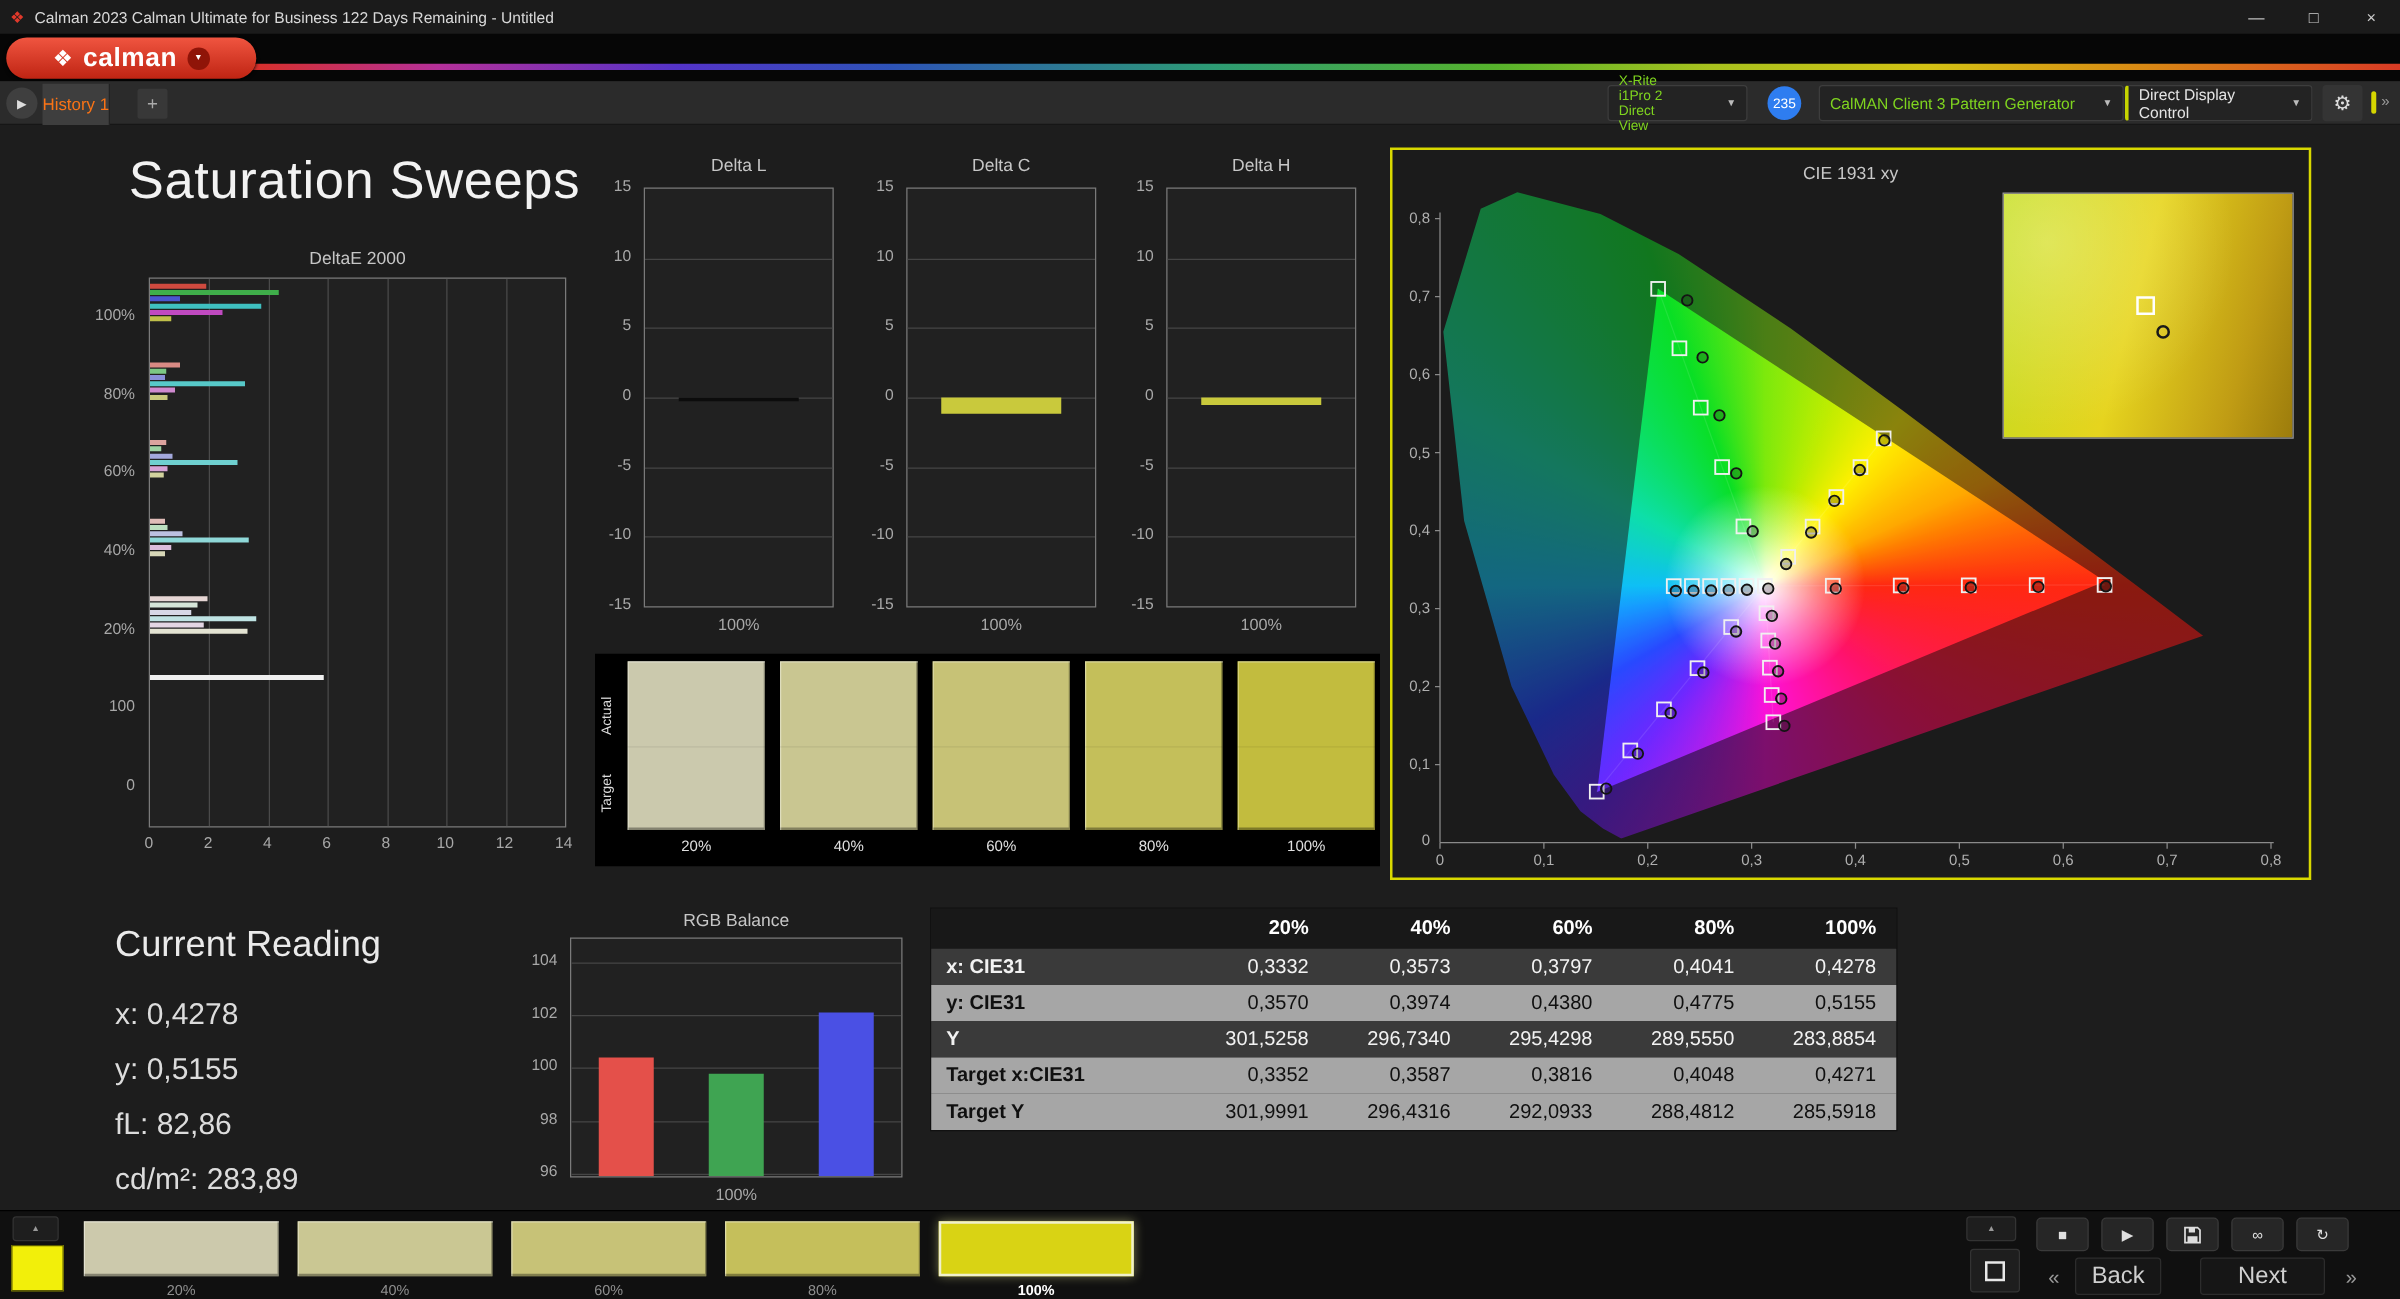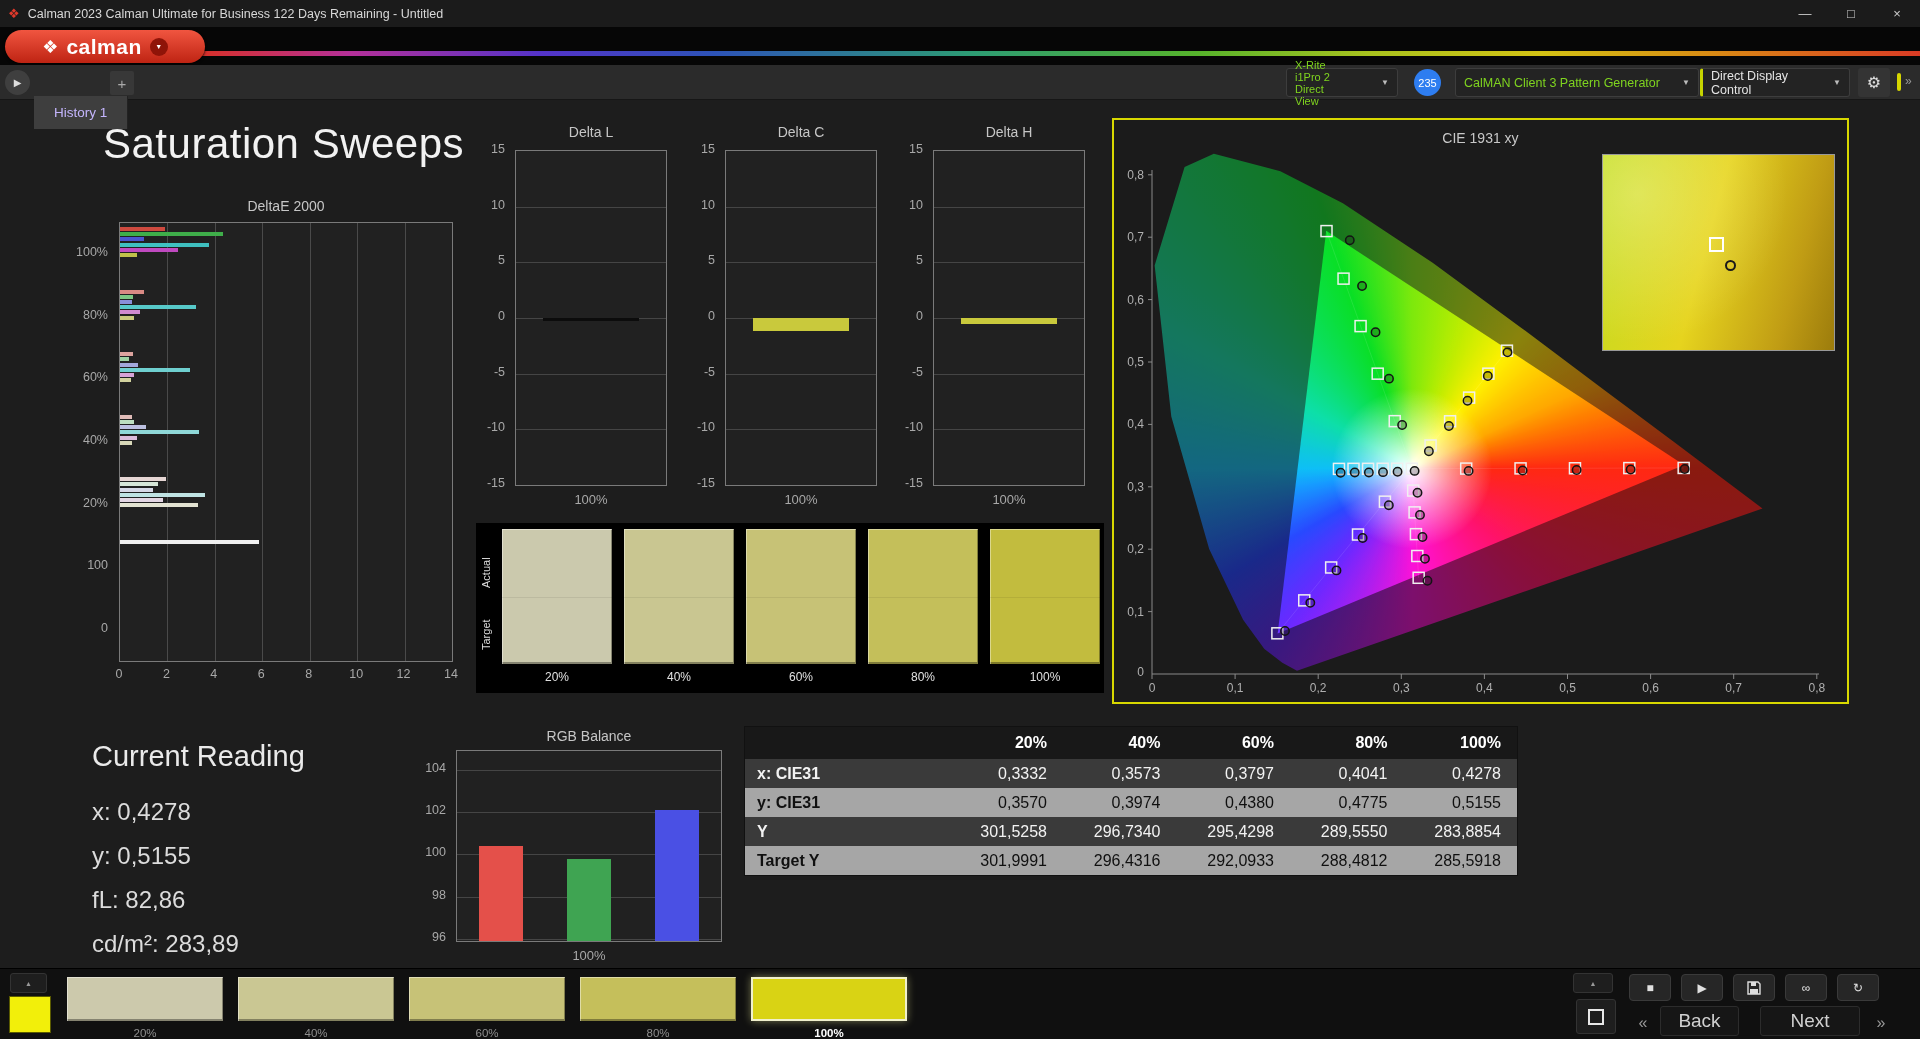--- a/index.html
+++ b/index.html
@@ -19,21 +19,21 @@
     background:linear-gradient(90deg,#d93025 0%,#b5309a 9%,#5433c9 20%,#2d53b8 30%,#2d9c74 45%,#56b32c 58%,#a8c21e 68%,#d3c214 78%,#d98a14 88%,#d93b25 100%); }
   .logo-pill { position:absolute; left:5px; top:3px; width:200px; height:33px; border-radius:17px;
     background:linear-gradient(180deg,#f05540,#bf2413); display:flex; align-items:center; justify-content:center; gap:8px; box-shadow:0 1px 3px #000; }
   .logo-mark { color:#ffffff; font-size:18px; }
   .logo-text { color:#ffffff; font-size:21px; font-weight:bold; letter-spacing:.5px; }
   .logo-dd { width:18px; height:18px; border-radius:50%; background:#8f1408; color:#fff; font-size:7px; display:flex; align-items:center; justify-content:center; }
 
   
   #tabrow { position:absolute; left:0; top:65px; width:1920px; height:35px; background:#2b2b2b; border-bottom:1px solid #161616; }
   .tab-nav { position:absolute; left:5px; top:5px; width:25px; height:25px; border-radius:50%; background:#3f3f3f; color:#ddd; font-size:10px; display:flex; align-items:center; justify-content:center; }
-  .tab { position:absolute; left:34px; top:2px; height:33px; padding:0 20px; background:#3e3e3e; color:#c4b5fd; font-size:13.5px; display:flex; align-items:center; border-right:1px solid #222;margin-top:29px; }
+  .tab { position:absolute; left:34px; top:2px; height:33px; padding:0 0; background:#3e3e3e; color:#f97316; font-size:13.5px; display:flex; align-items:center; border-right:1px solid #222; }
   .tab-add { position:absolute; left:110px; top:6px; width:24px; height:24px; background:#383838; color:#aaa; font-size:15px; display:flex; align-items:center; justify-content:center; border-radius:2px; }
   .dd { position:absolute; top:3px; height:29px; background:#232323; border:1px solid #3d3d3d; border-radius:3px; display:flex; align-items:center; padding:0 8px; gap:6px; }
   .dd .caret { color:#bbbbbb; font-size:8px; margin-left:auto; }
   .dd-green { color:#7fd41f; }
   .dd-meter { left:1286px; width:112px;gap:34px; }
   .dd-meter .two-line { font-size:11px; line-height:12px; }
   .badge { position:absolute; left:1414px; top:4px; width:27px; height:27px; border-radius:50%; background:#2e7df0; color:#fff; font-size:11px; display:flex; align-items:center; justify-content:center; }
   .dd-pattern { left:1455px; width:244px; font-size:12.5px; }
   .dd-display { left:1700px; width:150px; font-size:12.5px; color:#e4e4e4; border-left:3px solid #c6d400; }
   .gear-btn { position:absolute; left:1858px; top:3px; width:32px; height:29px; background:#343434; border-radius:3px; color:#dddddd; font-size:16px; display:flex; align-items:center; justify-content:center; }
@@ -475,20 +475,28 @@
       </div>
       <div class="trow dark">
         <div class="tcell rlabel">Y</div>
         <div class="tcell">301,5258</div>
         <div class="tcell">296,7340</div>
         <div class="tcell">295,4298</div>
         <div class="tcell">289,5550</div>
         <div class="tcell">283,8854</div>
       </div>
       <div class="trow light">
+        <div class="tcell rlabel">Target x:CIE31</div>
+        <div class="tcell">0,3352</div>
+        <div class="tcell">0,3587</div>
+        <div class="tcell">0,3816</div>
+        <div class="tcell">0,4048</div>
+        <div class="tcell">0,4271</div>
+      </div>
+      <div class="trow light">
         <div class="tcell rlabel">Target Y</div>
         <div class="tcell">301,9991</div>
         <div class="tcell">296,4316</div>
         <div class="tcell">292,0933</div>
         <div class="tcell">288,4812</div>
         <div class="tcell">285,5918</div>
       </div>
     </div>
 
   <div id="bottombar">
@@ -526,18 +534,18 @@
       </svg>
     </div>
     <div class="transport" style="left:1785px;">
         <span>∞</span>
       </div>
     <div class="transport" style="left:1837px;">
         <span>↻</span>
       </div>
 
     <div class="nav-chev" style="left:1630px;">«</div>
-    <div class="nav-btn" style="left:1660px; width:79px;">Back</div>
+    <div class="nav-btn" style="left:1660px; width:69px;">Back</div>
     <div class="nav-btn" style="left:1760px; width:100px;">Next</div>
     <div class="nav-chev" style="left:1868px;">»</div>
   </div>
 
 </div>
 
 </body></html>

